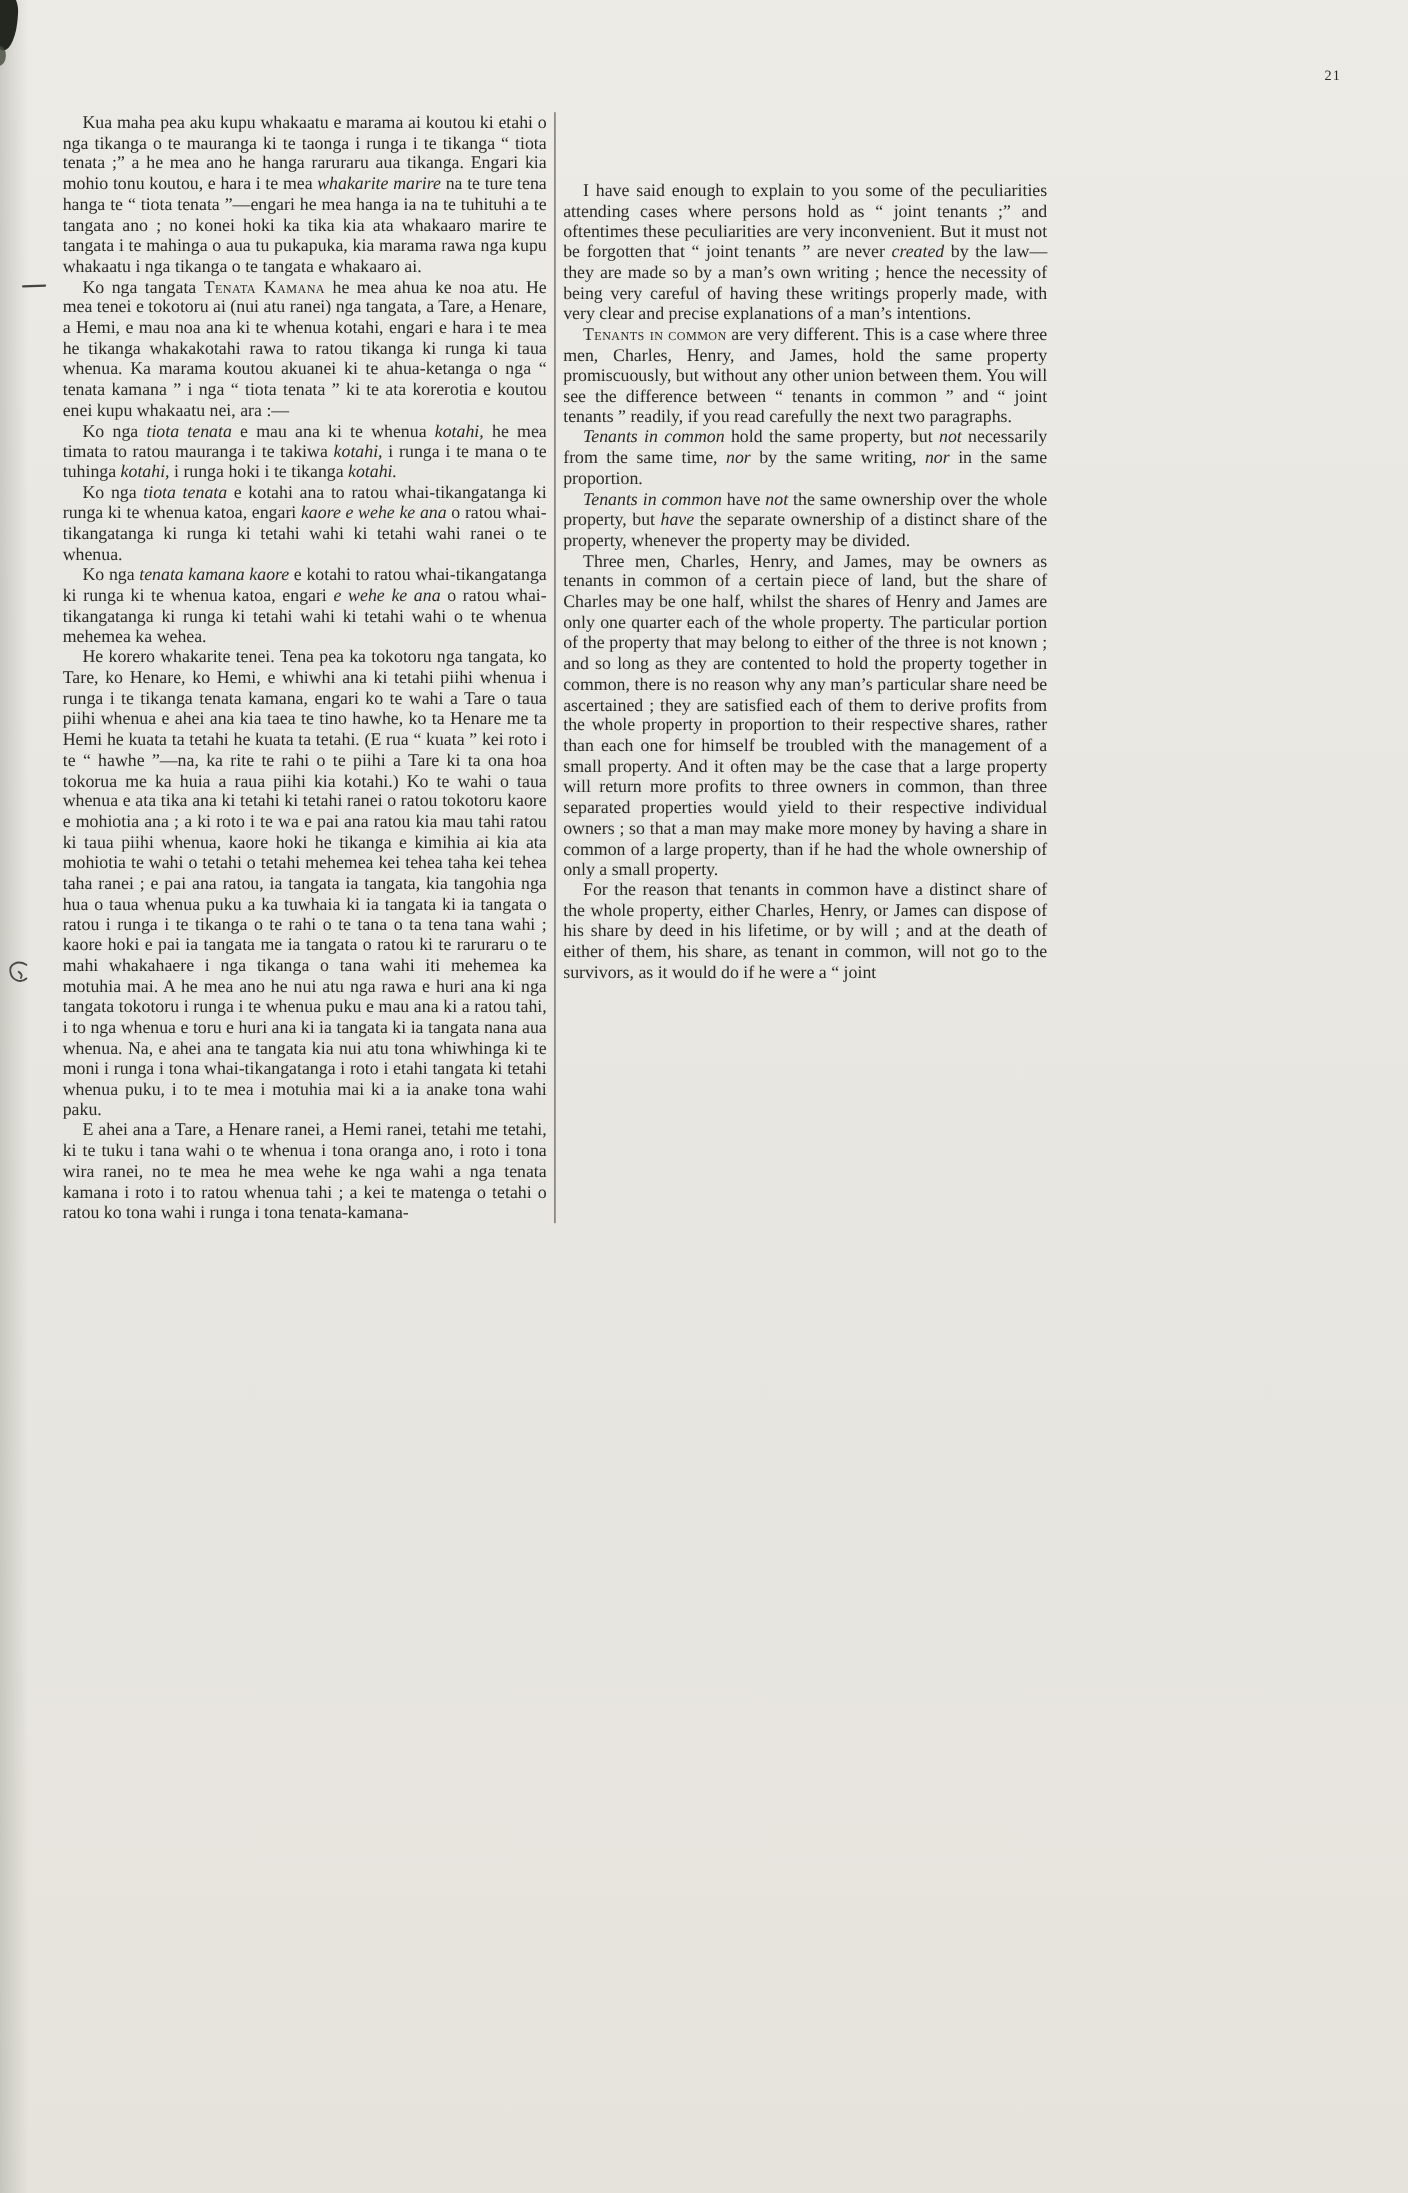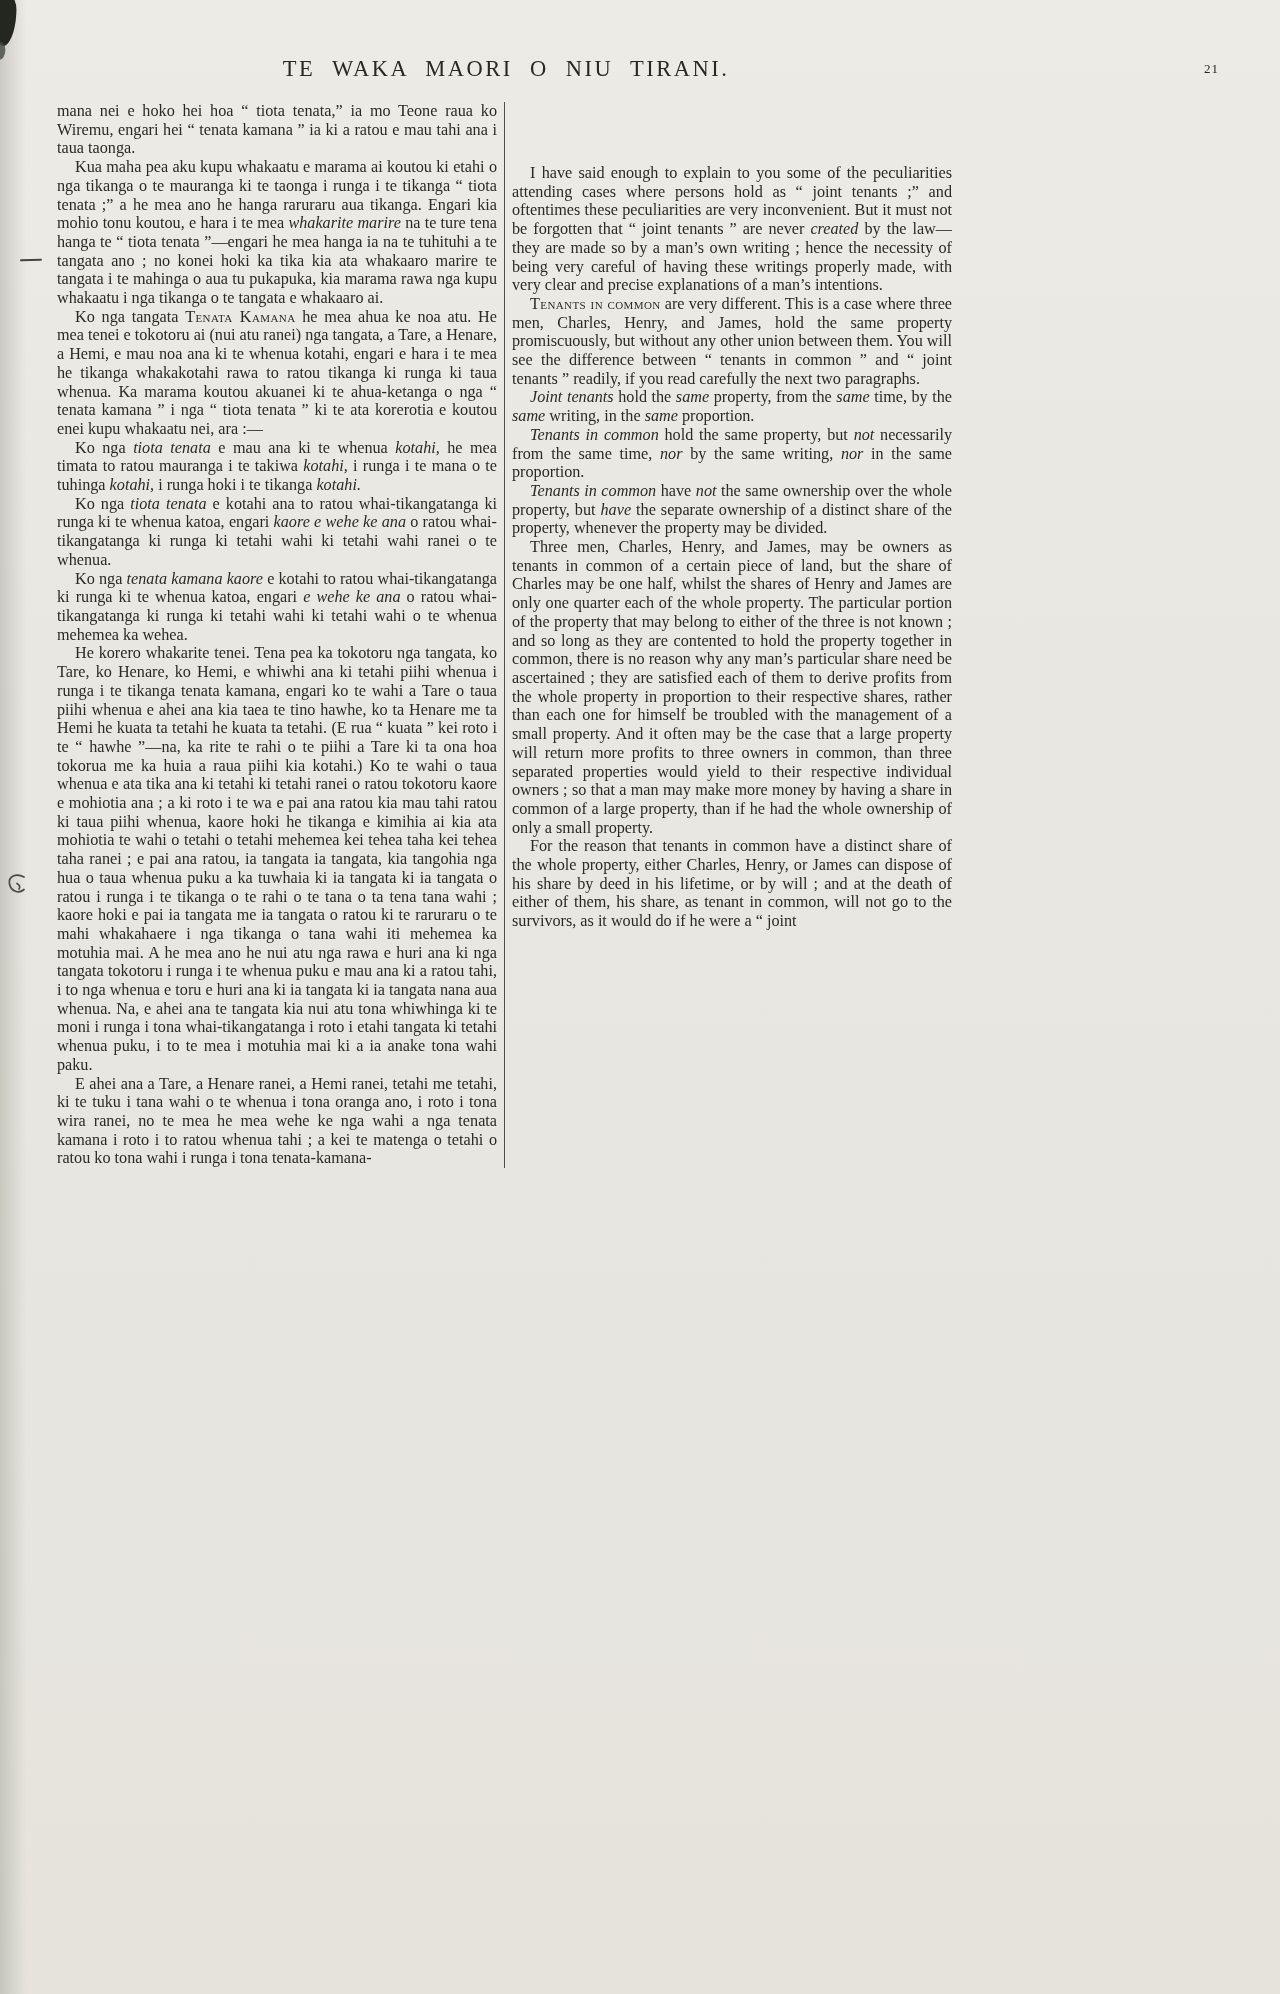--- a/index.html
+++ b/index.html
@@ -97,45 +97,42 @@
     border-radius: 1px;
   }
 </style>
 </head>
 <body>
 
 <div class="page">
 
   <div class="ink-smudge"></div>
 
-  <div class="masthead">TE WAKA MAORI O NIU TIRANI.</div>
   <div class="page-number">21</div>
 
   <div class="margin-dash"></div>
 
   <svg class="margin-mark" viewBox="0 0 26 26">
     <path d="M20 5 C12 0.5, 4 4.5, 5.5 12 C7 19.5, 15 22, 20 17.5 M13 11.5 C15.5 13, 16.5 15, 15 17" stroke="#4c4a46" stroke-width="1.7" fill="none" stroke-linecap="round"></path>
   </svg>
 
   <div class="columns">
     <div class="col col-left">
-        <p class=""><span>mana nei e hoko hei hoa “ tiota tenata,” ia mo Teone raua ko Wiremu, engari hei “ tenata kamana ” ia ki a ratou e mau tahi ana i taua taonga.</span></p>
         <p class="indent"><span>Kua maha pea aku kupu whakaatu e marama ai koutou ki etahi o nga tikanga o te mauranga ki te taonga i runga i te tikanga “ tiota tenata ;” a he mea ano he hanga raruraru aua tikanga.  Engari kia mohio tonu koutou, e hara i te mea </span><span class="seg-i">whakarite marire</span><span> na te ture tena hanga te “ tiota tenata ”—engari he mea hanga ia na te tuhituhi a te tangata ano ; no konei hoki ka tika kia ata whakaaro marire te tangata i te mahinga o aua tu pukapuka, kia marama rawa nga kupu whakaatu i nga tikanga o te tangata e whakaaro ai.</span></p>
         <p class="indent"><span>Ko nga tangata </span><span class="seg-sc">Tenata Kamana</span><span> he mea ahua ke noa atu.  He mea tenei e tokotoru ai (nui atu ranei) nga tangata, a Tare, a Henare, a Hemi, e mau noa ana ki te whenua kotahi, engari e hara i te mea he tikanga whakakotahi rawa to ratou tikanga ki runga ki taua whenua.  Ka marama koutou akuanei ki te ahua-ketanga o nga “ tenata kamana ” i nga “ tiota tenata ” ki te ata korerotia e koutou enei kupu whakaatu nei, ara :—</span></p>
         <p class="indent"><span>Ko nga </span><span class="seg-i">tiota tenata</span><span> e mau ana ki te whenua </span><span class="seg-i">kotahi,</span><span> he mea timata to ratou mauranga i te takiwa </span><span class="seg-i">kotahi,</span><span> i runga i te mana o te tuhinga </span><span class="seg-i">kotahi,</span><span> i runga hoki i te tikanga </span><span class="seg-i">kotahi.</span></p>
         <p class="indent"><span>Ko nga </span><span class="seg-i">tiota tenata</span><span> e kotahi ana to ratou whai-tikangatanga ki runga ki te whenua katoa, engari </span><span class="seg-i">kaore e wehe ke ana</span><span> o ratou whai-tikangatanga ki runga ki tetahi wahi ki tetahi wahi ranei o te whenua.</span></p>
         <p class="indent"><span>Ko nga </span><span class="seg-i">tenata kamana kaore</span><span> e kotahi to ratou whai-tikangatanga ki runga ki te whenua katoa, engari </span><span class="seg-i">e wehe ke ana</span><span> o ratou whai-tikangatanga ki runga ki tetahi wahi ki tetahi wahi o te whenua mehemea ka wehea.</span></p>
         <p class="indent"><span>He korero whakarite tenei.  Tena pea ka tokotoru nga tangata, ko Tare, ko Henare, ko Hemi, e whiwhi ana ki tetahi piihi whenua i runga i te tikanga tenata kamana, engari ko te wahi a Tare o taua piihi whenua e ahei ana kia taea te tino hawhe, ko ta Henare me ta Hemi he kuata ta tetahi he kuata ta tetahi.  (E rua “ kuata ” kei roto i te “ hawhe ”—na, ka rite te rahi o te piihi a Tare ki ta ona hoa tokorua me ka huia a raua piihi kia kotahi.)  Ko te wahi o taua whenua e ata tika ana ki tetahi ki tetahi ranei o ratou tokotoru kaore e mohiotia ana ; a ki roto i te wa e pai ana ratou kia mau tahi ratou ki taua piihi whenua, kaore hoki he tikanga e kimihia ai kia ata mohiotia te wahi o tetahi o tetahi mehemea kei tehea taha kei tehea taha ranei ; e pai ana ratou, ia tangata ia tangata, kia tangohia nga hua o taua whenua puku a ka tuwhaia ki ia tangata ki ia tangata o ratou i runga i te tikanga o te rahi o te tana o ta tena tana wahi ; kaore hoki e pai ia tangata me ia tangata o ratou ki te raruraru o te mahi whakahaere i nga tikanga o tana wahi iti mehemea ka motuhia mai.  A he mea ano he nui atu nga rawa e huri ana ki nga tangata tokotoru i runga i te whenua puku e mau ana ki a ratou tahi, i to nga whenua e toru e huri ana ki ia tangata ki ia tangata nana aua whenua.  Na, e ahei ana te tangata kia nui atu tona whiwhinga ki te moni i runga i tona whai-tikangatanga i roto i etahi tangata ki tetahi whenua puku, i to te mea i motuhia mai ki a ia anake tona wahi paku.</span></p>
         <p class="indent"><span>E ahei ana a Tare, a Henare ranei, a Hemi ranei, tetahi me tetahi, ki te tuku i tana wahi o te whenua i tona oranga ano, i roto i tona wira ranei, no te mea he mea wehe ke nga wahi a nga tenata kamana i roto i to ratou whenua tahi ; a kei te matenga o tetahi o ratou ko tona wahi i runga i tona tenata-kamana-</span></p>
       </div>
     <div class="divider"></div>
     <div class="col col-right">
         <p class="indent"><span>I have said enough to explain to you some of the peculiarities attending cases where persons hold as “ joint tenants ;” and oftentimes these peculiarities are very inconvenient.  But it must not be forgotten that “ joint tenants ” are never </span><span class="seg-i">created</span><span> by the law—they are made so by a man’s own writing ; hence the necessity of being very careful of having these writings properly made, with very clear and precise explanations of a man’s intentions.</span></p>
         <p class="indent"><span class="seg-sc">Tenants in common</span><span> are very different.  This is a case where three men, Charles, Henry, and James, hold the same property promiscuously, but without any other union between them.  You will see the difference between “ tenants in common ” and “ joint tenants ” readily, if you read carefully the next two paragraphs.</span></p>
-        <p class="indent"><span class="seg-i">Joint tenants</span><span> hold the </span><span class="seg-i">same</span><span> property, from the </span><span class="seg-i">same</span><span> time, by the </span><span class="seg-i">same</span><span> writing, in the </span><span class="seg-i">same</span><span> proportion.</span></p>
         <p class="indent"><span class="seg-i">Tenants in common</span><span> hold the same property, but </span><span class="seg-i">not</span><span> necessarily from the same time, </span><span class="seg-i">nor</span><span> by the same writing, </span><span class="seg-i">nor</span><span> in the same proportion.</span></p>
         <p class="indent"><span class="seg-i">Tenants in common</span><span> have </span><span class="seg-i">not</span><span> the same ownership over the whole property, but </span><span class="seg-i">have</span><span> the separate ownership of a distinct share of the property, whenever the property may be divided.</span></p>
         <p class="indent"><span>Three men, Charles, Henry, and James, may be owners as tenants in common of a certain piece of land, but the share of Charles may be one half, whilst the shares of Henry and James are only one quarter each of the whole property.  The particular portion of the property that may belong to either of the three is not known ; and so long as they are contented to hold the property together in common, there is no reason why any man’s particular share need be ascertained ; they are satisfied each of them to derive profits from the whole property in proportion to their respective shares, rather than each one for himself be troubled with the management of a small property.  And it often may be the case that a large property will return more profits to three owners in common, than three separated properties would yield to their respective individual owners ; so that a man may make more money by having a share in common of a large property, than if he had the whole ownership of only a small property.</span></p>
         <p class="indent gap-before"><span>For the reason that tenants in common have a distinct share of the whole property, either Charles, Henry, or James can dispose of his share by deed in his lifetime, or by will ; and at the death of either of them, his share, as tenant in common, will not go to the survivors, as it would do if he were a “ joint</span></p>
       </div>
   </div>
 
 </div>
 
 </body></html>

